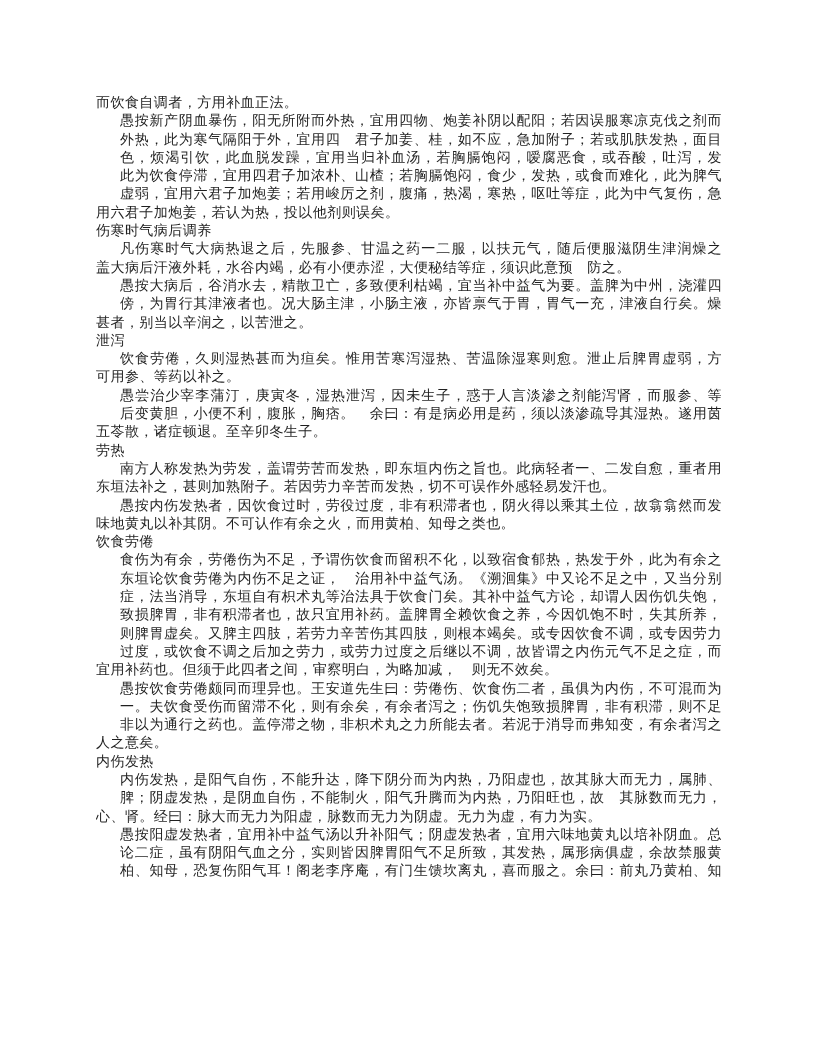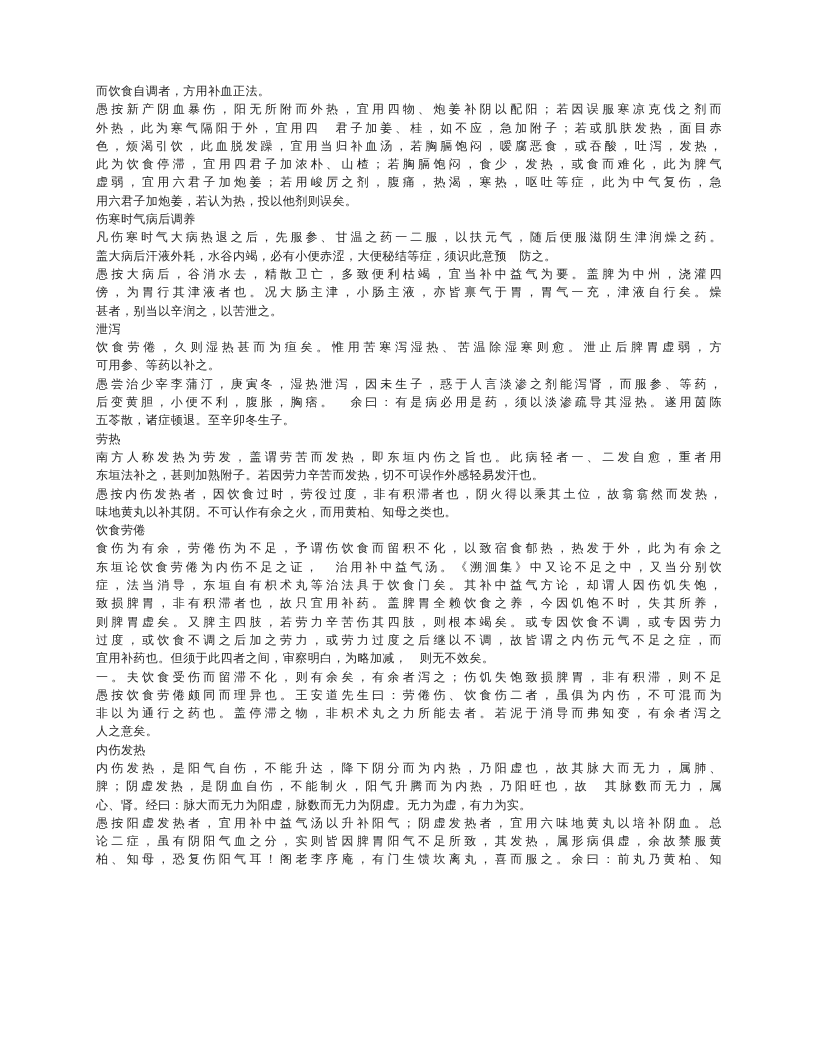--- a/index.html
+++ b/index.html
@@ -11,34 +11,35 @@
     position: relative;
     width: 816px;
     height: 1056px;
     background: #ffffff;
     overflow: hidden;
     font-family: "Liberation Serif", "DejaVu Serif", serif;
   }
   .text-block {
     position: absolute;
     left: 96px;
-    top: 82px;
+    top: 94px;
     width: 626px;
-    font-size: 12px;
+    font-size: 14px;
     line-height: 18.3px;
     color: #1f1f1f;
     letter-spacing: 0.45px;
   }
   .line {
     height: 18.3px;
     overflow: hidden;
   }
   .line--full {
     text-align: justify;
     text-align-last: justify;
+    margin-left: 24px;
   }
   .line--end,
   .line--heading {
     text-align: left;
   }
 </style>
 </head>
 <body>
 
 <div class="page">
@@ -68,22 +69,22 @@
       <div class="line line--full">愚按内伤发热者，因饮食过时，劳役过度，非有积滞者也，阴火得以乘其土位，故翕翕然而发热，</div>
       <div class="line line--end">味地黄丸以补其阴。不可认作有余之火，而用黄柏、知母之类也。</div>
       <div class="line line--heading">饮食劳倦</div>
       <div class="line line--full">食伤为有余，劳倦伤为不足，予谓伤饮食而留积不化，以致宿食郁热，热发于外，此为有余之</div>
       <div class="line line--full">东垣论饮食劳倦为内伤不足之证，　治用补中益气汤。《溯洄集》中又论不足之中，又当分别饮</div>
       <div class="line line--full">症，法当消导，东垣自有枳术丸等治法具于饮食门矣。其补中益气方论，却谓人因伤饥失饱，</div>
       <div class="line line--full">致损脾胃，非有积滞者也，故只宜用补药。盖脾胃全赖饮食之养，今因饥饱不时，失其所养，</div>
       <div class="line line--full">则脾胃虚矣。又脾主四肢，若劳力辛苦伤其四肢，则根本竭矣。或专因饮食不调，或专因劳力</div>
       <div class="line line--full">过度，或饮食不调之后加之劳力，或劳力过度之后继以不调，故皆谓之内伤元气不足之症，而</div>
       <div class="line line--end">宜用补药也。但须于此四者之间，审察明白，为略加减，　则无不效矣。</div>
+      <div class="line line--full">愚按饮食劳倦颇同而理异也。王安道先生曰：劳倦伤、饮食伤二者，虽俱为内伤，不可混而为</div>
       <div class="line line--full">一。夫饮食受伤而留滞不化，则有余矣，有余者泻之；伤饥失饱致损脾胃，非有积滞，则不足</div>
-      <div class="line line--full">愚按饮食劳倦颇同而理异也。王安道先生曰：劳倦伤、饮食伤二者，虽俱为内伤，不可混而为</div>
       <div class="line line--full">非以为通行之药也。盖停滞之物，非枳术丸之力所能去者。若泥于消导而弗知变，有余者泻之</div>
       <div class="line line--end">人之意矣。</div>
       <div class="line line--heading">内伤发热</div>
       <div class="line line--full">内伤发热，是阳气自伤，不能升达，降下阴分而为内热，乃阳虚也，故其脉大而无力，属肺、</div>
       <div class="line line--full">脾；阴虚发热，是阴血自伤，不能制火，阳气升腾而为内热，乃阳旺也，故　其脉数而无力，属</div>
       <div class="line line--end">心、肾。经曰：脉大而无力为阳虚，脉数而无力为阴虚。无力为虚，有力为实。</div>
       <div class="line line--full">愚按阳虚发热者，宜用补中益气汤以升补阳气；阴虚发热者，宜用六味地黄丸以培补阴血。总</div>
       <div class="line line--full">论二症，虽有阴阳气血之分，实则皆因脾胃阳气不足所致，其发热，属形病俱虚，余故禁服黄</div>
       <div class="line line--full">柏、知母，恐复伤阳气耳！阁老李序庵，有门生馈坎离丸，喜而服之。余曰：前丸乃黄柏、知</div>
     </div>

